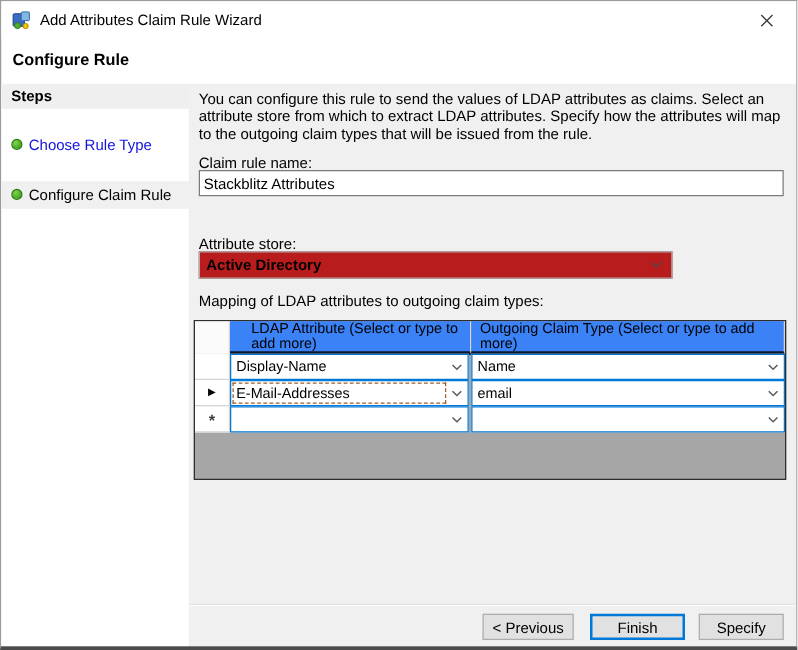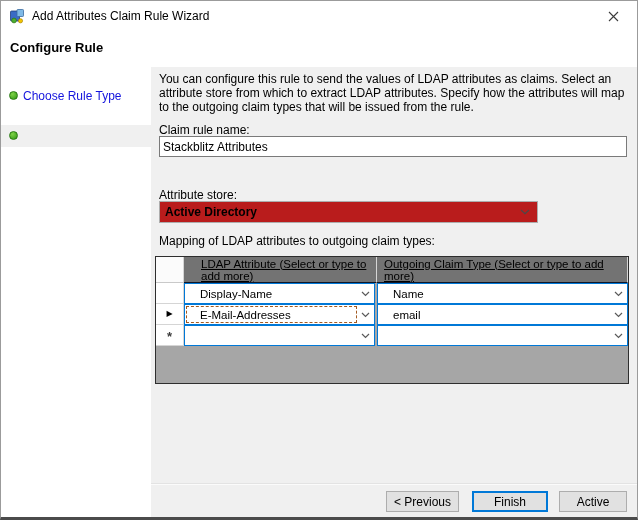--- a/index.html
+++ b/index.html
@@ -50,32 +50,32 @@
     background:#b91c1c; border:1px solid #ADADAD;
     display:flex; align-items:center; padding-left:5px; cursor:default;font-weight:bold; }
   .store-combo .chev { margin-left:auto; margin-right:7px; }
   .lbl-mapping { position:absolute; left:8px; top:167px; }
 
   
   .grid-table { position:absolute; left:4px; top:189px; width:474px; height:128px;
     border:1px solid #2E2E2E; background:#A6A6A6; }
   .g-row { display:grid; grid-template-columns:28px 193px 1fr; }
   .g-header { height:26px; }
-  .h-cell { background:#737373; border-right:1px solid #D5D5D5; border-bottom:1px solid #0f172a;
-    font-size:11.5px; display:flex; align-items:center; line-height:12px;text-decoration:underline; }
+  .h-cell { background:#3b82f6; border-right:1px solid #D5D5D5; border-bottom:3px solid #0f172a;
+    font-size:11.5px; display:flex; align-items:center; line-height:12px; }
   .h-corner { background:#FBFBFB; border-right:1px solid #D5D5D5; border-bottom:1px solid #C9C9C9; }
   .h-cell.c1 { padding-left:17px; padding-right:4px; }
   .h-cell.c2 { padding-left:7px; }
   .data-row { height:21px; }
   .rowhead { background:#fff; border-right:1px solid #D5D5D5; border-bottom:1px solid #D5D5D5;
     display:flex; align-items:center; justify-content:center; }
   .marker-arrow { font-size:8px; line-height:1; color:#000; }
   .marker-new { font-size:13px; font-weight:bold; color:#3A3A3A; line-height:1; margin-top:3px; }
   .cellcombo { position:relative; height:21px; background:#fff; border:1px solid #0078D7;
-    display:flex; align-items:center; font-size:11.5px; padding-left:15px; cursor:default; }
+    display:flex; align-items:center; font-size:11.5px; padding-left:4px; cursor:default; }
   .cellcombo.col1 { margin-right:2px; }
   .cellcombo .chev { margin-left:auto; margin-right:4px; flex:0 0 auto; }
   .cellcombo.focus-dotted::after { content:""; position:absolute; left:1px; top:1px;
     bottom:1px; right:17px; border:1px dashed #A35B22; pointer-events:none; }
 
   
   .footer-sep { position:absolute; left:0; right:0; top:416px; height:2px; }
   .footer-sep .l1 { height:1px; background:#E3E3E3; }
   .footer-sep .l2 { height:1px; background:#FBFBFB; }
   .btn-row { position:absolute; top:424px; right:10px; display:flex; align-items:flex-start; }
@@ -104,26 +104,28 @@
     <div class="close-btn">
       <svg width="11" height="11" viewBox="0 0 11 11">
         <path d="M1 1 L10 10 M10 1 L1 10" stroke="#3C3C3C" stroke-width="1.1" fill="none"></path>
       </svg>
     </div>
   </div>
 
   <div class="heading">Configure Rule</div>
 
   <div class="sidebar">
+    <div class="steps-header">Steps</div>
     <div class="step-item">
       <span class="bullet"></span>
       <span class="step-link">Choose Rule Type</span>
     </div>
     <div class="step-item current">
       <span class="bullet"></span>
+      <span>Configure Claim Rule</span>
     </div>
   </div>
 
   <div class="content">
 
     <div class="desc">You can configure this rule to send the values of LDAP attributes as claims. Select an attribute store from which to extract LDAP attributes. Specify how the attributes will map to the outgoing claim types that will be issued from the rule.</div>
 
     <div class="lbl-claim">Claim rule name:</div>
     <input class="claim-input" type="text" value="Stackblitz Attributes" style="">
 
@@ -200,17 +202,17 @@
       </div>
     </div>
 
     <div class="footer-sep">
       <div class="l1"></div>
         <div class="l2"></div>
     </div>
     <div class="btn-row">
       <button class="btn btn-prev">&lt; Previous</button>
       <button class="btn btn-finish">Finish</button>
-      <button class="btn btn-cancel">Active</button>
+      <button class="btn btn-cancel">Specify</button>
     </div>
 
   </div>
 </div>
 
 </body></html>

